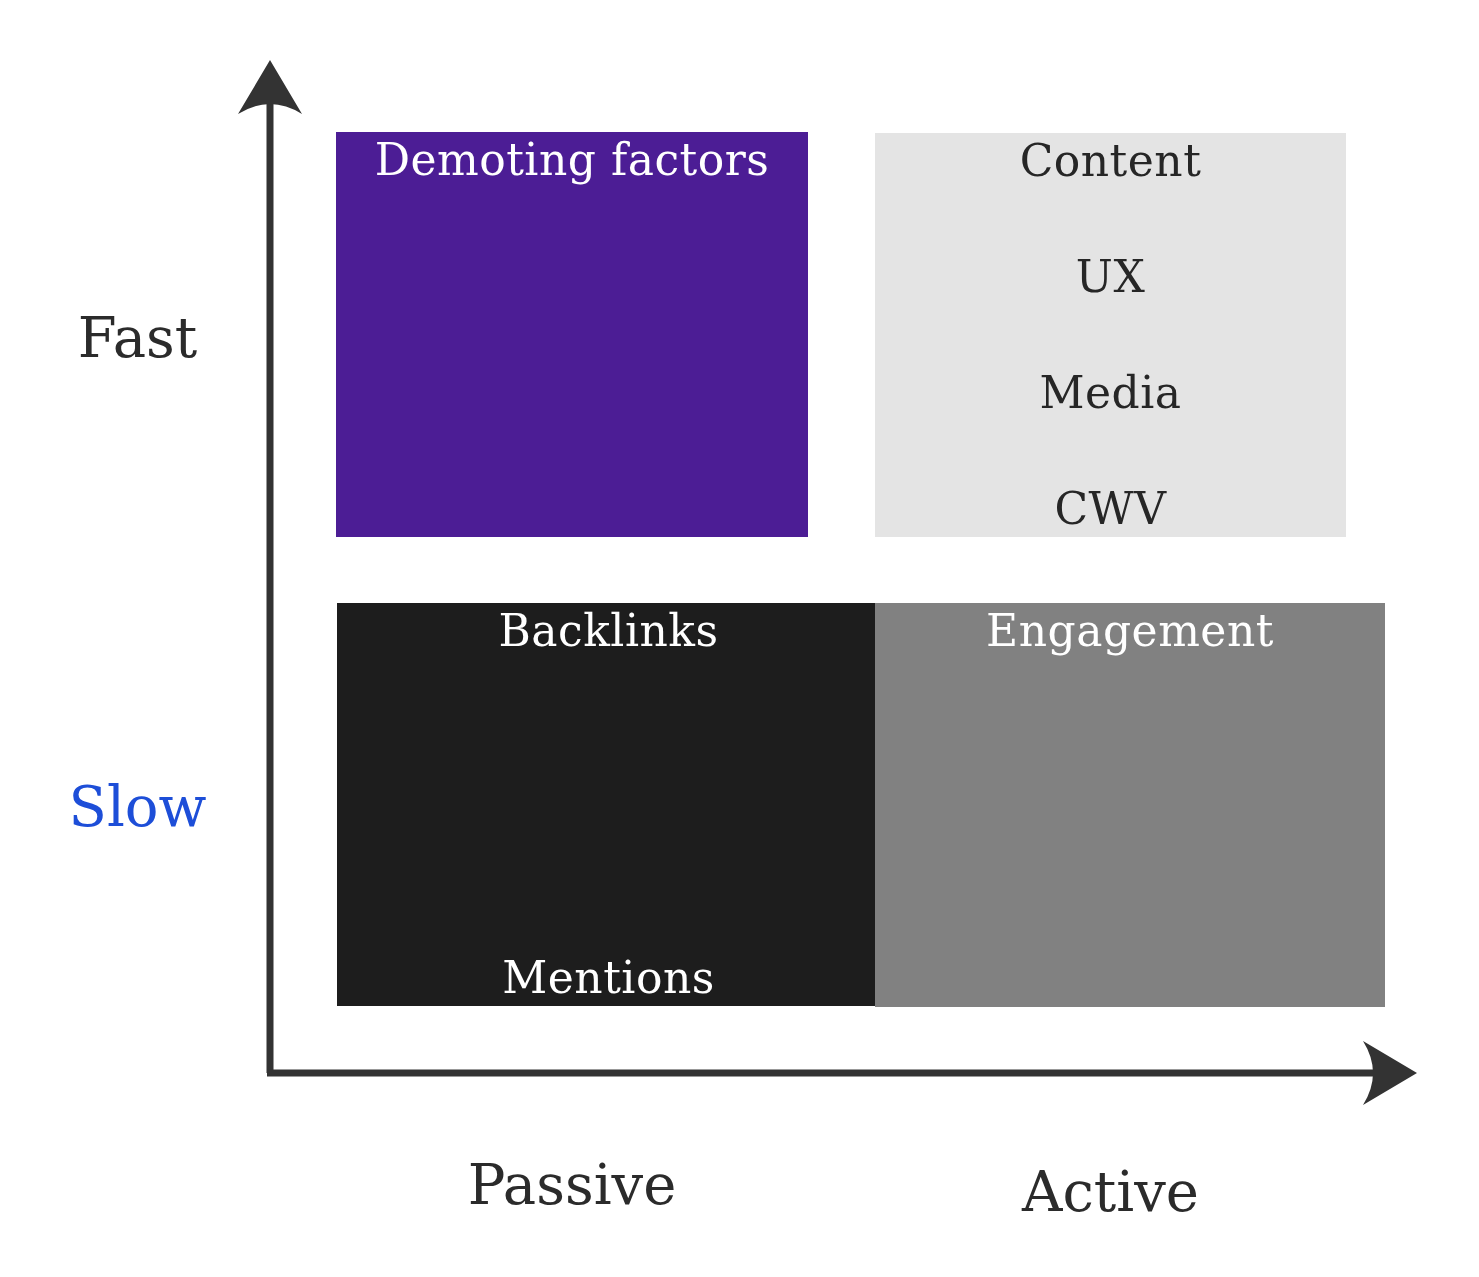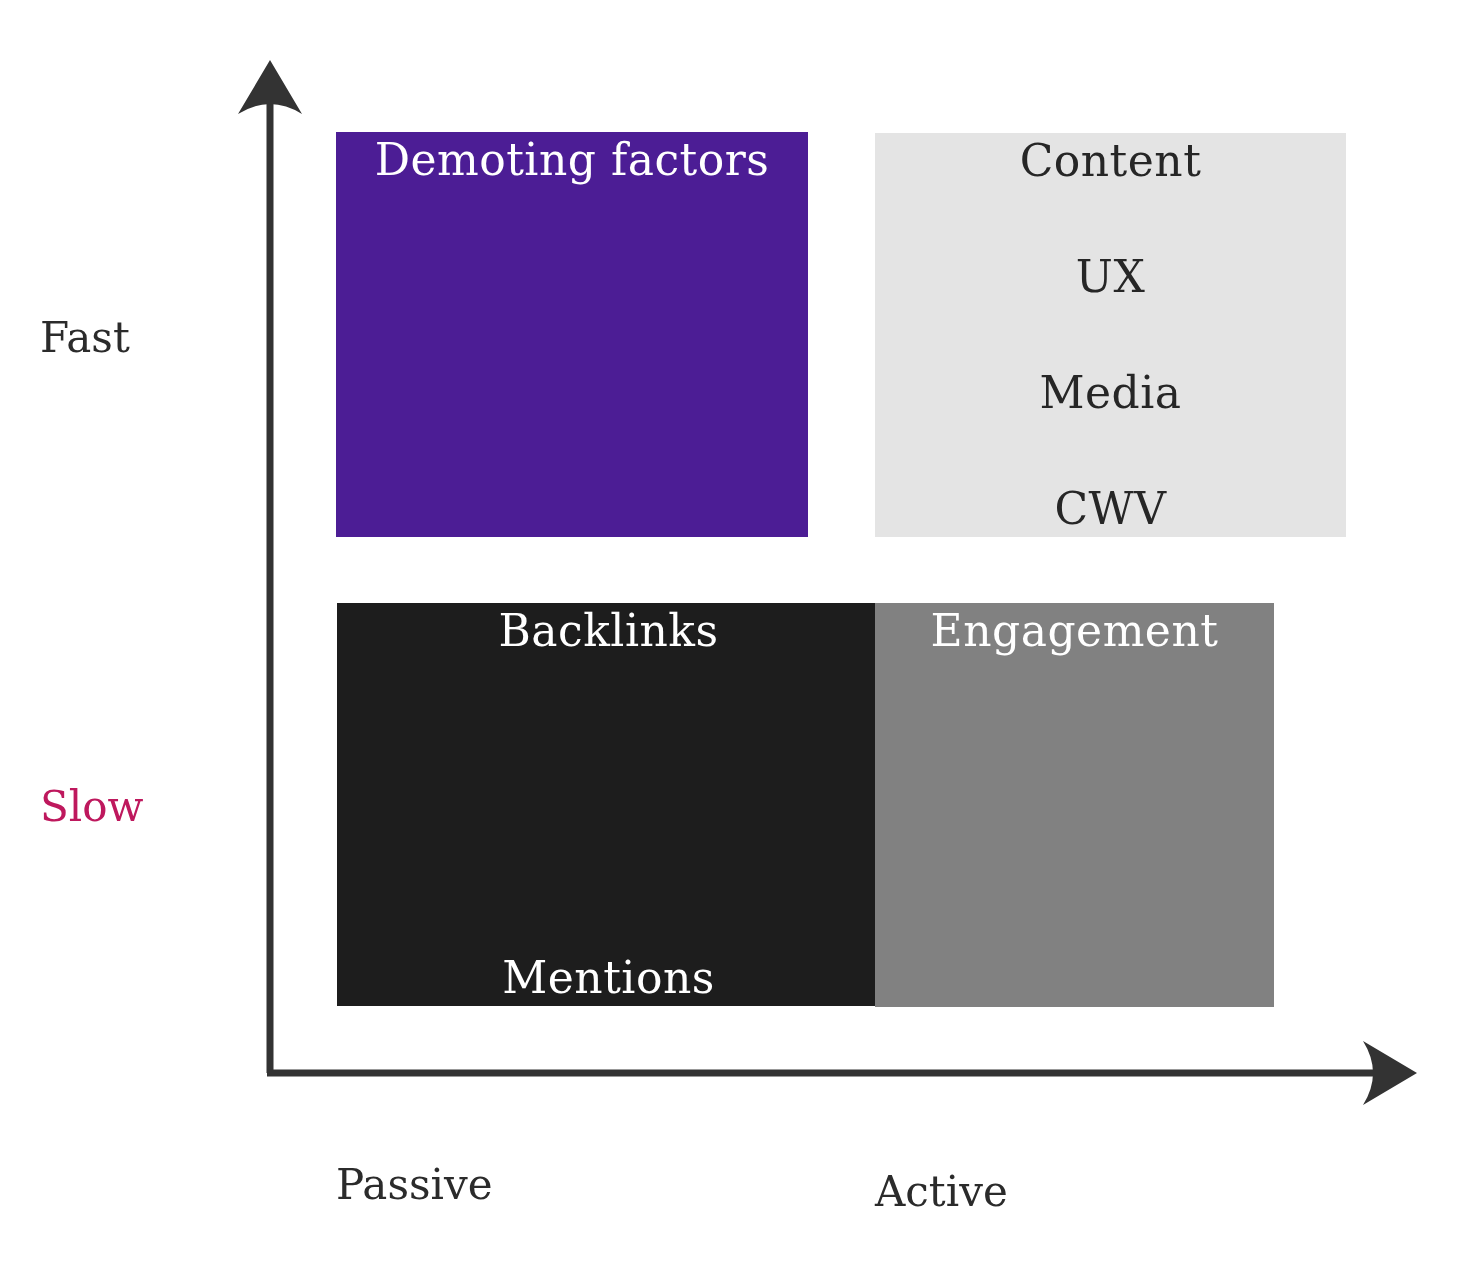--- a/index.html
+++ b/index.html
@@ -30,26 +30,27 @@
     align-items: center;
     justify-content: space-between;
     text-align: center;
     font-size: 44px;
     line-height: 1.28;
     letter-spacing: 0.5px;
   }
   .q-top-left     { left: 336px; top: 132px; width: 472px; height: 405px; }
   .q-top-right    { left: 875px; top: 133px; width: 471px; height: 404px; }
   .q-bottom-left  { left: 337px; top: 603px; width: 543px; height: 403px; }
-  .q-bottom-right { left: 875px; top: 603px; width: 399px; height: 404px; }
+  .q-bottom-right { left: 875px; top: 603px; width: 510px; height: 404px; }
   .axis-label {
     position: absolute;
-    font-size: 42px;
+    font-size: 56px;
     line-height: 80px;
     height: 80px;
+    text-align: center;
     white-space: nowrap;
   }
   .y-label-fast   { left: 40px;  top: 298px;  width: 195px; }
   .y-label-slow   { left: 40px;  top: 767px;  width: 195px; }
   .x-label-passive{ left: 336px; top: 1145px; width: 472px; }
   .x-label-active { left: 875px; top: 1145px; width: 471px; margin-top: 7px; }
 </style>
 </head>
 <body>
 
@@ -81,19 +82,19 @@
     <div>Backlinks</div>
     <div>Mentions</div>
   </div>
 
   <div class="quadrant q-bottom-right" style="background-color: rgb(129, 129, 129); color: rgb(255, 255, 255);">
     <div>Engagement</div>
   </div>
 
   <div class="axis-label y-label-fast" style="color: rgb(43, 43, 43);">Fast</div>
 
-  <div class="axis-label y-label-slow" style="color: #be185d;">Slow</div>
+  <div class="axis-label y-label-slow" style="color: #1d4ed8;">Slow</div>
 
   <div class="axis-label x-label-passive" style="color: rgb(43, 43, 43);">Passive</div>
 
   <div class="axis-label x-label-active" style="color: rgb(43, 43, 43);">Active</div>
 
 </div>
 
 </body></html>

